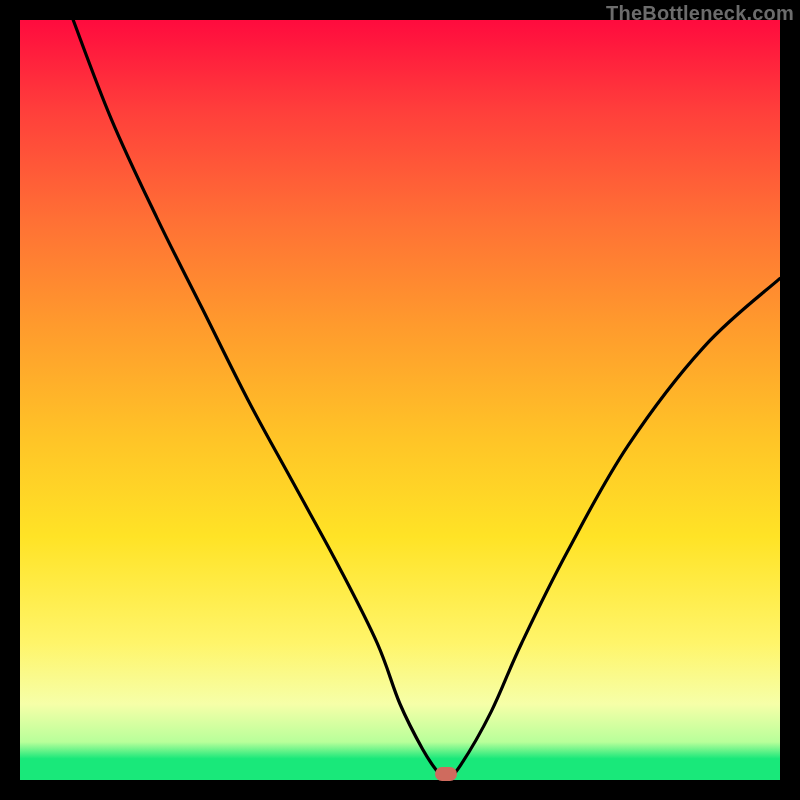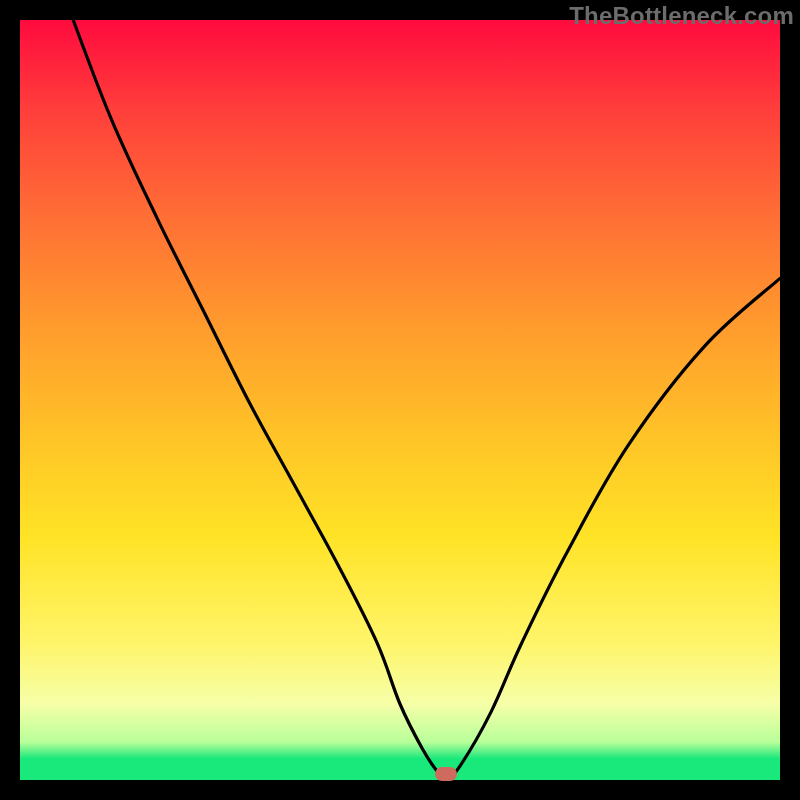--- a/index.html
+++ b/index.html
@@ -39,21 +39,21 @@
       #b8ff9a 95%,
       #19e87a 97.2%,
       #19e87a 100%
     );
   }
   .watermark {
     position: absolute;
     top: 2px;
     right: 6px;
     color: #6c6c6c;
-    font-size: 24px;
+    font-size: 20px;
     font-weight: 600;
     letter-spacing: 0.2px;
     user-select: none;
   }
   svg.curve {
     position: absolute;
     left: 20px;
     top: 20px;
     width: 760px;
     height: 760px;

